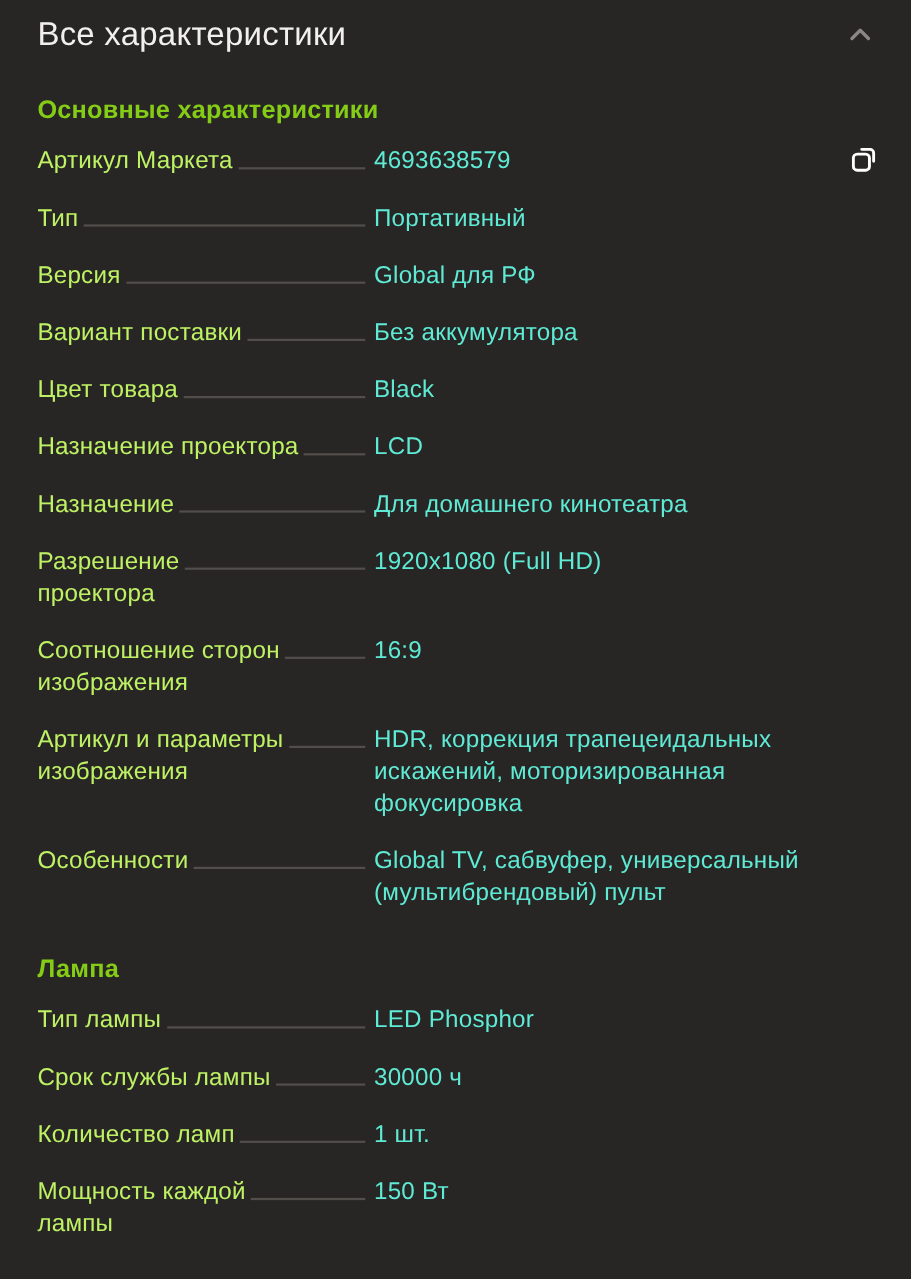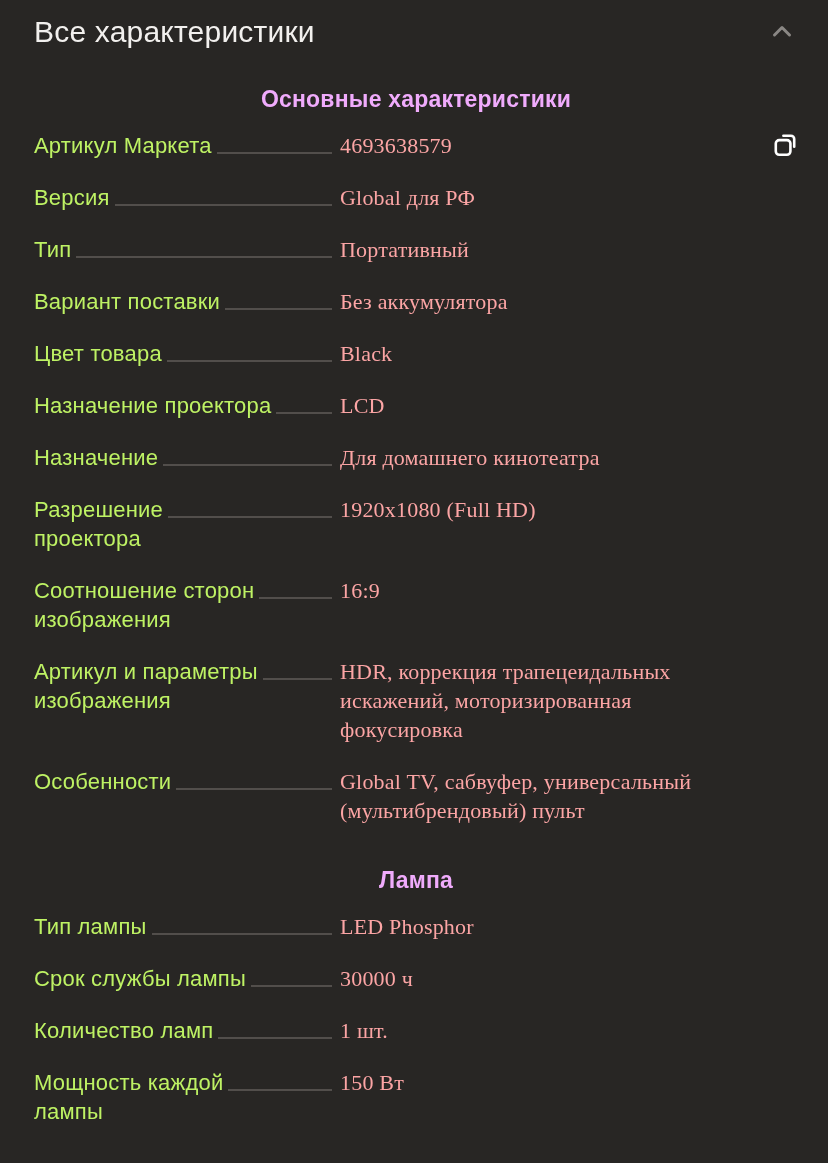--- a/index.html
+++ b/index.html
@@ -48,24 +48,23 @@
   .section {
     margin-top: 36px;
   }
   .section + .section {
     margin-top: 42px;
   }
   .section-title {
     font-size: 23px;
     line-height: 26px;
     font-weight: 700;
-    color: #f0abfc;
+    color: #84cc16;
     margin-bottom: 19px;
     letter-spacing: 0.2px;
-    text-align: center;
   }
   .row {
     display: flex;
     align-items: flex-start;
     margin-top: 23px;
     font-size: 22px;
     line-height: 29px;
   }
   .label-cell {
     width: 306px;
@@ -80,24 +79,23 @@
   }
   .leader {
     flex: 1;
     min-width: 10px;
     height: 21px;
     border-bottom: 2px solid #524e4b;
     margin: 0 8px 0 5px;
   }
   .value-cell {
     flex: 1;
-    color: #fca5a5;
+    color: #5eead4;
     white-space: pre-line;
     letter-spacing: 0.2px;
-    font-family: Liberation Serif, serif;
   }
   .copy-btn {
     flex: none;
     width: 26px;
     height: 26px;
     margin-left: 14px;
     margin-top: 1px;
     background: none;
     border: none;
     padding: 0;
@@ -137,32 +135,32 @@
           <svg width="26" height="26" viewBox="0 0 24 24" fill="none">
             <path d="M10.5 3.5 H17.5 A3 3 0 0 1 20.5 6.5 V13.5" stroke="#ffffff" stroke-width="2.4" stroke-linecap="round"></path>
             <rect x="3.5" y="7.5" width="13.5" height="13.5" rx="3.2" fill="#282624" stroke="#ffffff" stroke-width="2.4"></rect>
           </svg>
         </span>
       </button>
     </div>
 
     <div class="row">
       <div class="label-cell">
+        <span class="lbl">Тип</span>
+        <span class="leader"></span>
+      </div>
+      <div class="value-cell">Портативный</div>
+    </div>
+
+    <div class="row">
+      <div class="label-cell">
         <span class="lbl">Версия</span>
         <span class="leader"></span>
       </div>
       <div class="value-cell">Global для РФ</div>
-    </div>
-
-    <div class="row">
-      <div class="label-cell">
-        <span class="lbl">Тип</span>
-        <span class="leader"></span>
-      </div>
-      <div class="value-cell">Портативный</div>
     </div>
 
     <div class="row">
       <div class="label-cell">
         <span class="lbl">Вариант поставки</span>
         <span class="leader"></span>
       </div>
       <div class="value-cell">Без аккумулятора</div>
     </div>
 

